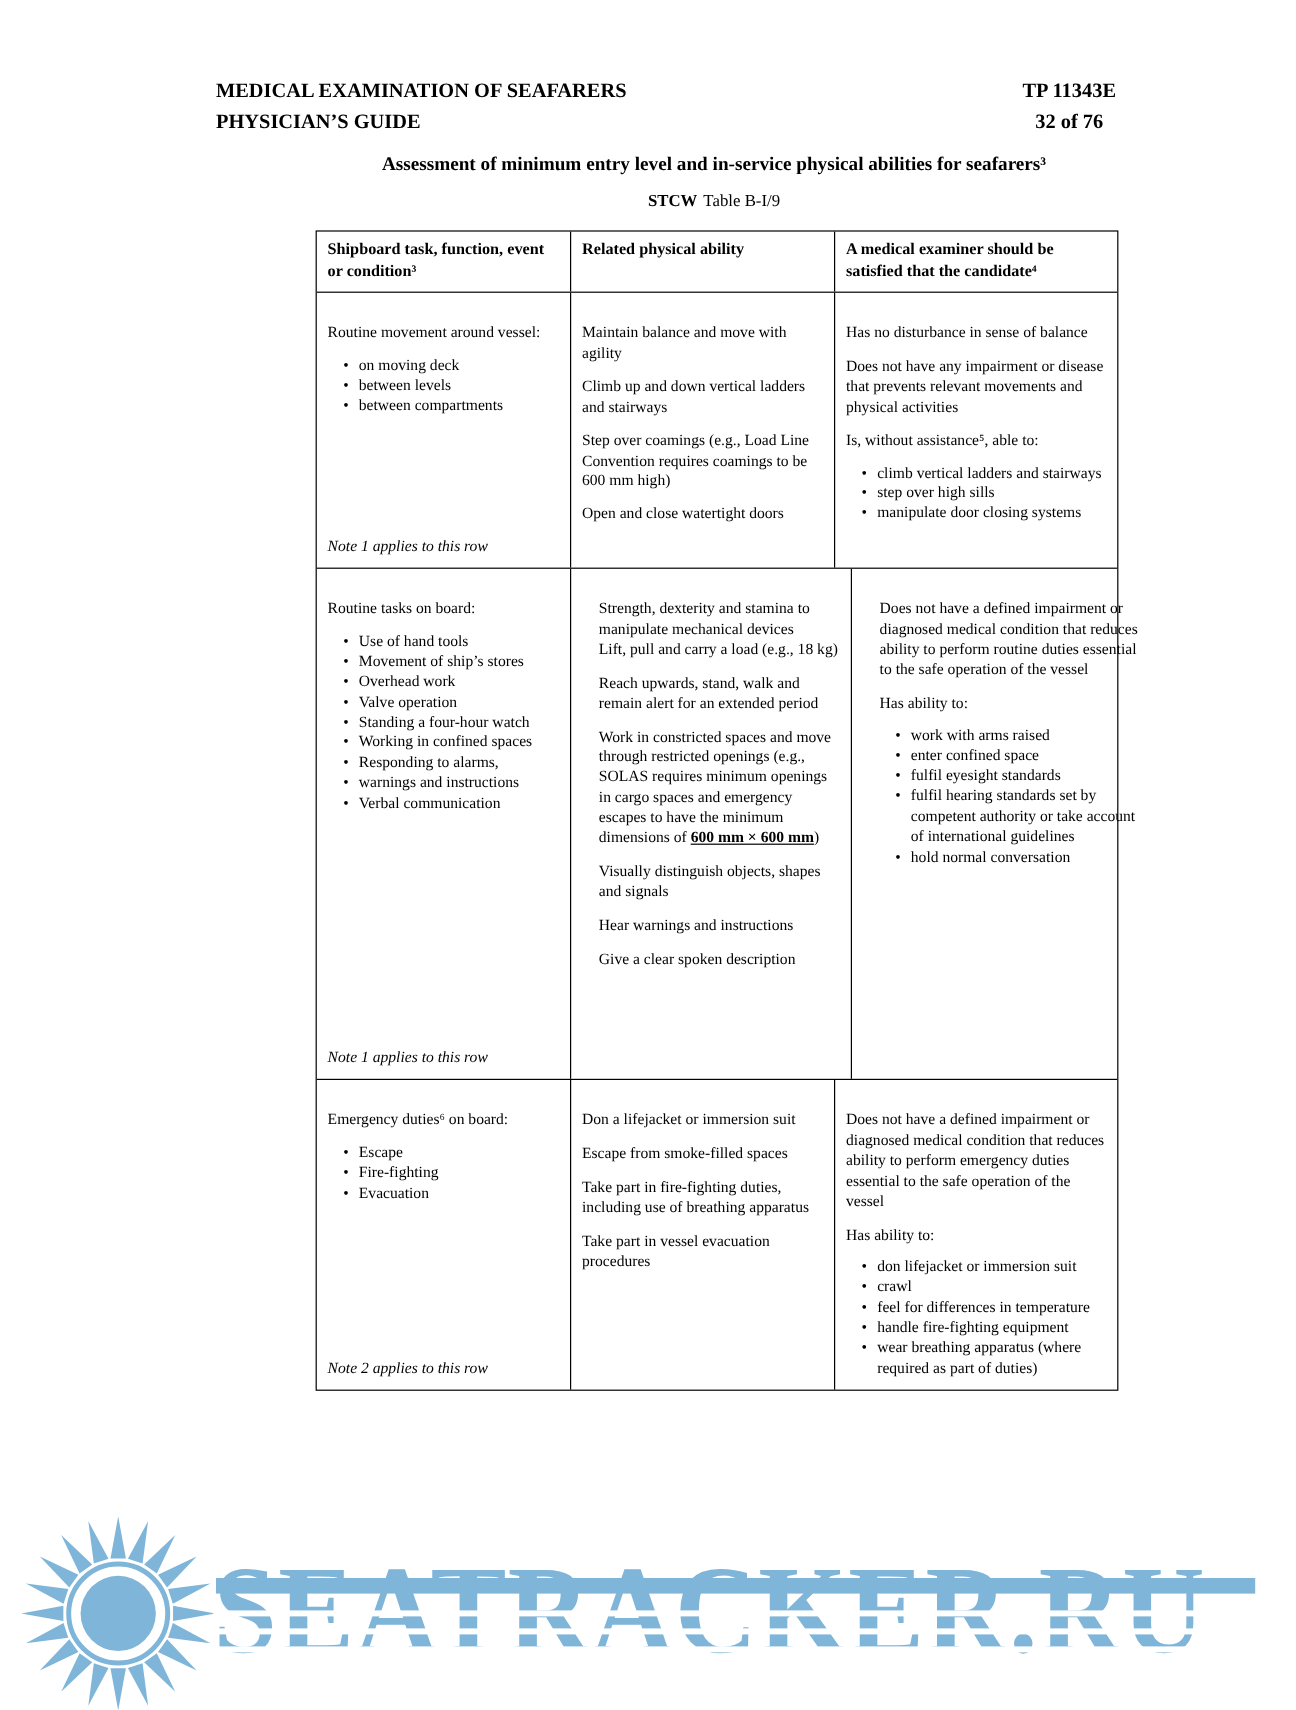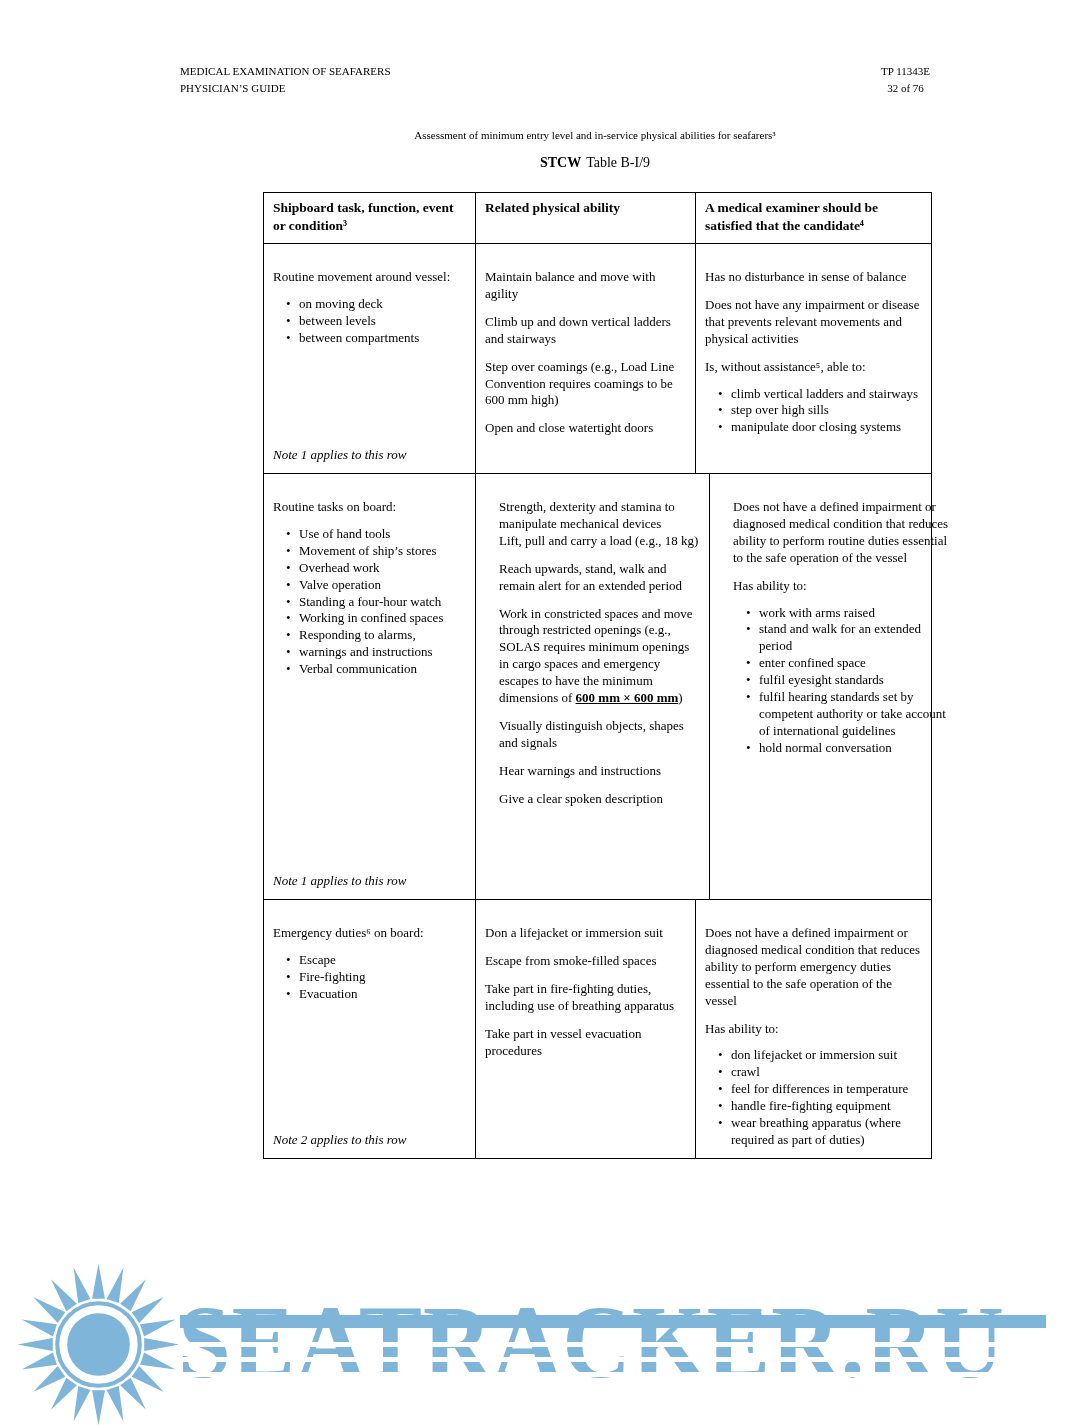--- a/index.html
+++ b/index.html
@@ -6,27 +6,27 @@
   html,body { background:#fff; }
   body {
     width:1080px; height:1425px; position:relative; overflow:hidden;
     font-family:"Liberation Serif","DejaVu Serif",serif; color:#000;
   }
 
   
   .page-header {
     position:absolute; top:63px; left:180px; width:750px;
     display:flex; justify-content:space-between;
-    font-weight:normal; font-size:11px; line-height:1.5;
+    font-weight:bold; font-size:17px; line-height:1.5;
   }
   .ph-right { text-align:center; }
 
   
   .title-block { position:absolute; top:129px; left:245px; width:700px; text-align:center; }
-  .doc-title { font-weight:normal; font-size:11px; }
+  .doc-title { font-weight:bold; font-size:16px; }
   .subtitle { margin-top:14px; font-size:14px; }
   .subtitle .b { font-weight:bold; margin-right:5px; }
   .subtitle .i { }
 
   
   .doc-table {
     position:absolute; top:192px; left:263px; width:669px;
     border:1px solid #000; font-size:13px; line-height:1.3; background:#fff;
   }
   .t-row { display:grid; grid-template-columns:212px 220px 235px; border-bottom:1px solid #000; }
@@ -138,21 +138,20 @@
         <p class="para"><span>Work in constricted spaces and move through restricted openings (e.g., SOLAS requires minimum openings in cargo spaces and emergency escapes to have the minimum dimensions of </span><span class="bold-underline">600 mm × 600 mm</span><span>)</span></p>
         <p class="para">Visually distinguish objects, shapes and signals</p>
         <p class="para">Hear warnings and instructions</p>
         <p class="para">Give a clear spoken description</p>
       </div>
       <div class="t-cell">
         <p class="para">Does not have a defined impairment or diagnosed medical condition that reduces ability to perform routine duties essential to the safe operation of the vessel</p>
         <p class="para">Has ability to:</p>
         <ul class="bullets">
           <li>work with arms raised</li>
-          <li>stand and walk for an extended period</li>
           <li>enter confined space</li>
           <li>fulfil eyesight standards</li>
           <li>fulfil hearing standards set by competent authority or take account of international guidelines</li>
           <li>hold normal conversation</li>
         </ul>
       </div>
     </div>
     <div class="t-row" style="min-height: 240px;">
       <div class="t-cell">
         <p class="para">Emergency duties⁶ on board:</p>

